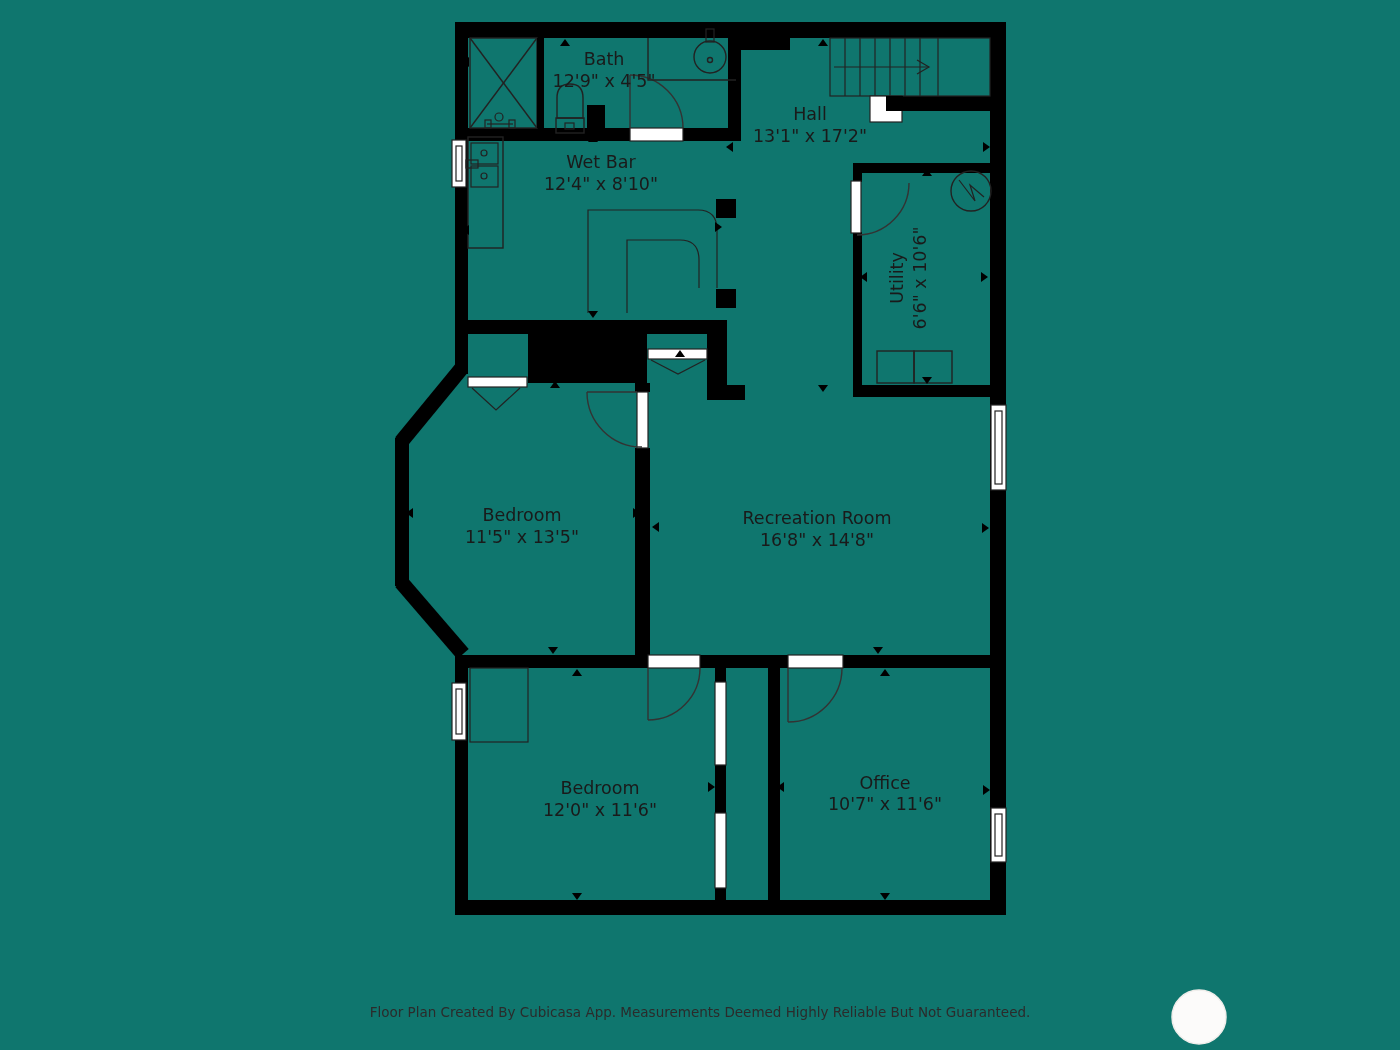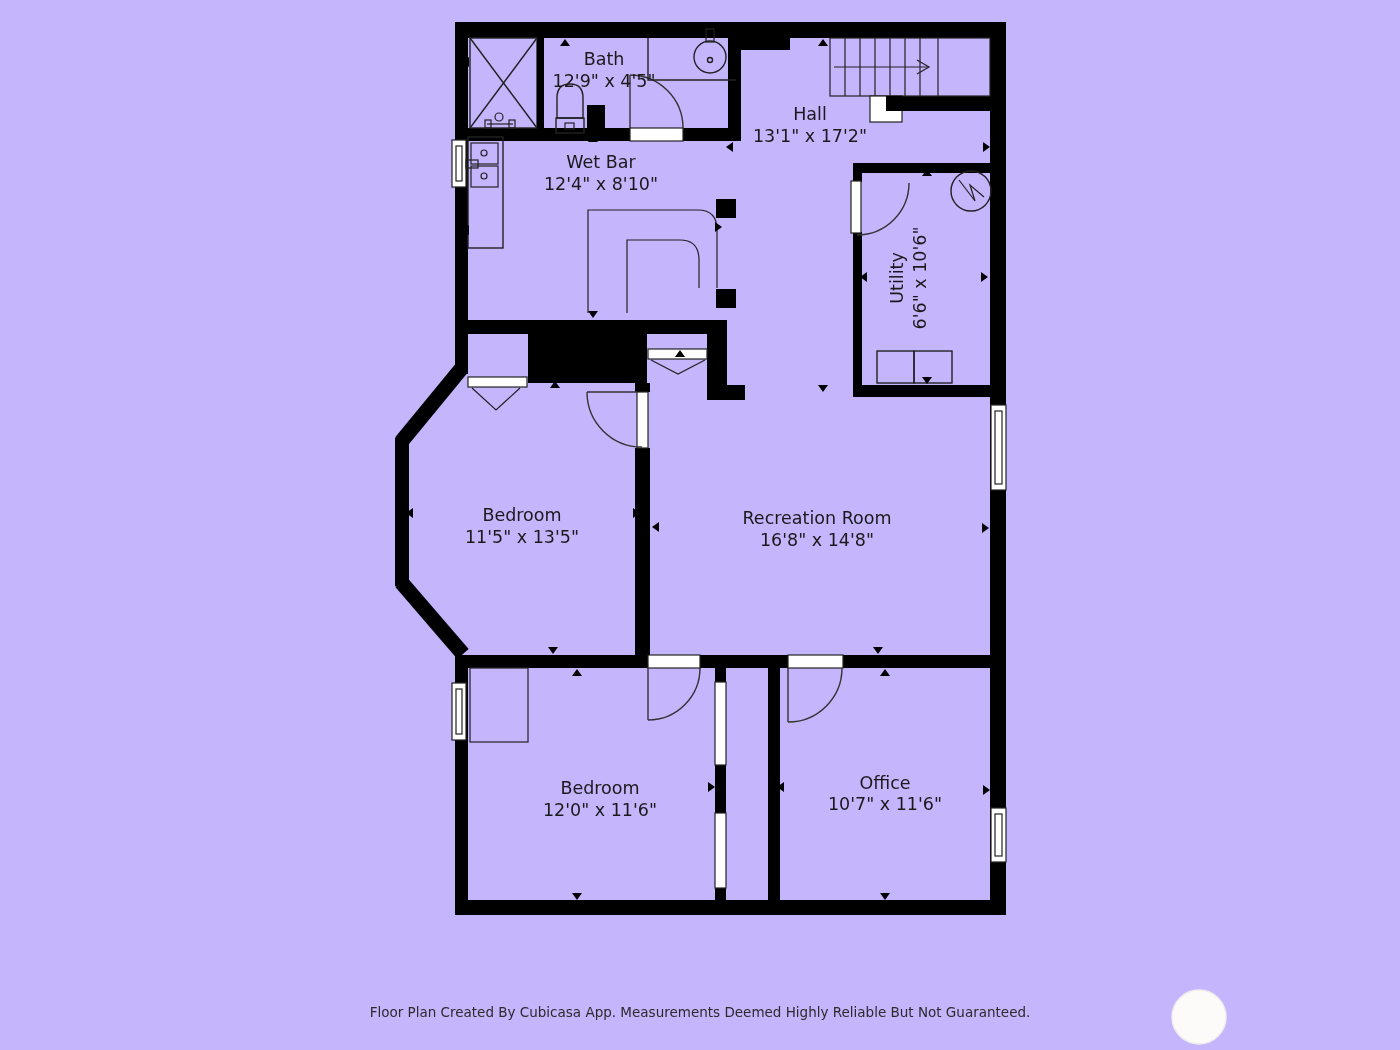--- a/index.html
+++ b/index.html
@@ -1,16 +1,16 @@
 <!DOCTYPE html>
 <html><head>
 <meta charset="utf-8">
 <style>
   html,body{margin:0;padding:0;background:#ffffff;}
-  .stage{position:relative;width:1400px;height:1050px;background:#c4b5fd;overflow:hidden;}
+  .stage{position:relative;width:1400px;height:1050px;background:#0f766e;overflow:hidden;}
   svg{display:block;}
   .room-name,.room-dims{
     font-family:"DejaVu Sans","Liberation Sans",sans-serif;
     font-size:17.5px;fill:#1a1a1a;text-anchor:middle;
   }
   .footer-text{
     font-family:"DejaVu Sans","Liberation Sans",sans-serif;
     font-size:13.5px;fill:#2b2b2b;text-anchor:middle;
   }
   .fixture{stroke:#222222;stroke-width:1.4;fill:none;}

